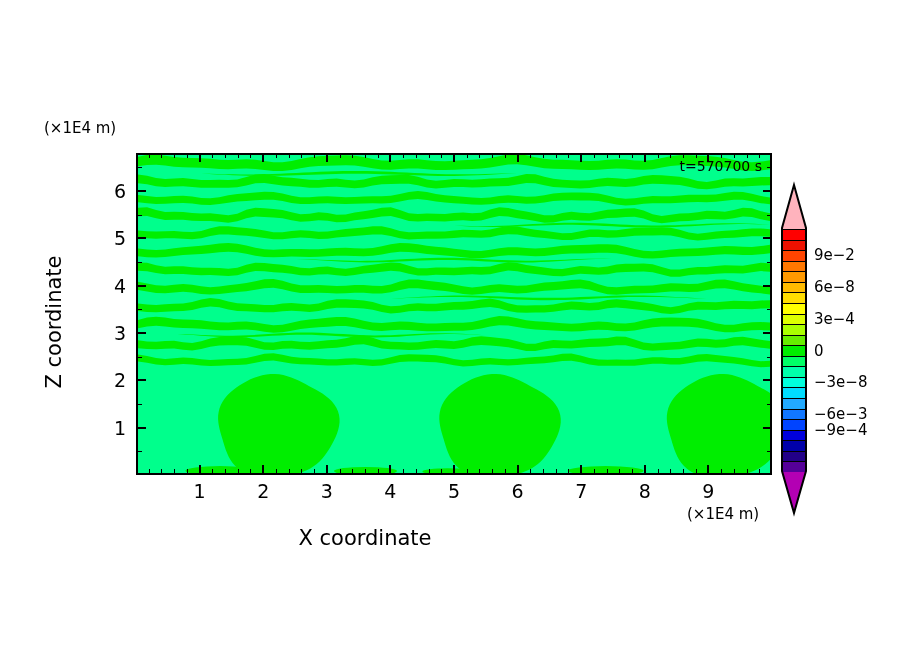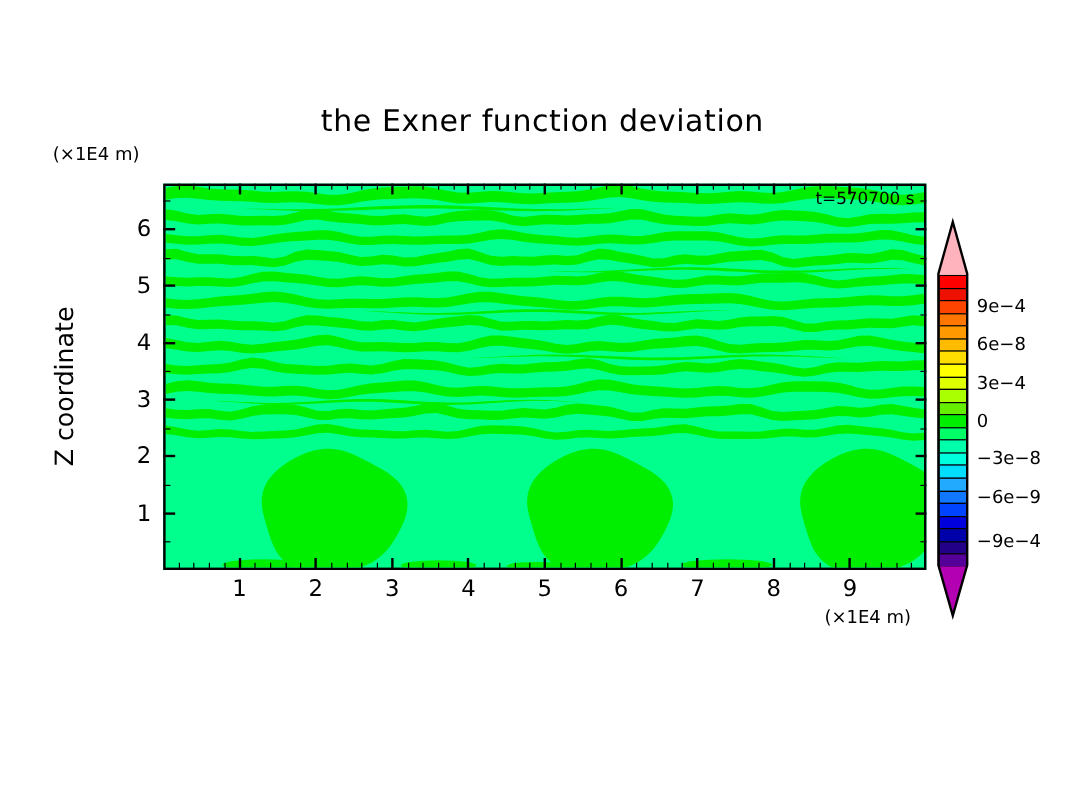--- a/index.html
+++ b/index.html
@@ -40,25 +40,25 @@
   
   #cbar{position:absolute;left:782px;top:229px;width:24px;height:243px;}
   .cb-band{position:absolute;left:0;width:24px;box-sizing:border-box;border:1px solid #000;}
   .cb-lab{position:absolute;left:32px;font-size:15px;white-space:nowrap;transform:translateY(-50%);}
 </style>
 </head>
 <body>
 
 <div id="root">
 
-  <div class="ttl">the Exner function deviation</div>
 
   <div class="unit-top">(×1E4 m)</div>
   <div class="unit-bot">(×1E4 m)</div>
 
+  <div class="xtitle">X coordinate</div>
   <div class="ytitle">Z coordinate</div>
 
   <div id="plot">
     <svg id="field" viewBox="0 0 1000 520" preserveAspectRatio="none">
         <path d="M 0.0,2.7 L 14.3,-0.1 L 28.6,-0.6 L 42.9,1.1 L 57.1,3.3 L 71.4,4.5 L 85.7,4.8 L 100.0,5.2 L 114.3,6.3 L 128.6,7.7 L 142.9,8.2 L 157.1,7.6 L 171.4,7.0 L 185.7,7.7 L 200.0,9.8 L 214.3,11.8 L 228.6,12.0 L 242.9,9.8 L 257.1,6.4 L 271.4,3.5 L 285.7,2.1 L 300.0,1.4 L 314.3,0.9 L 328.6,0.4 L 342.9,1.1 L 357.1,3.3 L 371.4,6.5 L 385.7,8.9 L 400.0,9.2 L 414.3,8.0 L 428.6,6.8 L 442.9,7.0 L 457.1,8.5 L 471.4,9.9 L 485.7,10.2 L 500.0,9.3 L 514.3,8.4 L 528.6,7.8 L 542.9,7.1 L 557.1,5.1 L 571.4,1.9 L 585.7,-0.9 L 600.0,-1.6 L 614.3,0.3 L 628.6,3.6 L 642.9,6.3 L 657.1,7.6 L 671.4,7.9 L 685.7,8.5 L 700.0,9.4 L 714.3,9.9 L 728.6,9.3 L 742.9,7.9 L 757.1,6.9 L 771.4,7.5 L 785.7,8.9 L 800.0,9.6 L 814.3,8.1 L 828.6,5.0 L 842.9,1.9 L 857.1,0.3 L 871.4,0.4 L 885.7,1.1 L 900.0,1.8 L 914.3,2.8 L 928.6,4.8 L 942.9,8.0 L 957.1,10.9 L 971.4,12.0 L 985.7,10.8 L 1000.0,8.5 L 1000.0,23.4 L 985.7,25.2 L 971.4,26.2 L 957.1,25.3 L 942.9,22.9 L 928.6,20.3 L 914.3,18.7 L 900.0,17.9 L 885.7,17.3 L 871.4,16.7 L 857.1,16.7 L 842.9,18.0 L 828.6,20.5 L 814.3,23.1 L 800.0,24.2 L 785.7,23.7 L 771.4,22.5 L 757.1,22.1 L 742.9,22.8 L 728.6,24.0 L 714.3,24.5 L 700.0,24.1 L 685.7,23.3 L 671.4,22.9 L 657.1,22.6 L 642.9,21.6 L 628.6,19.3 L 614.3,16.7 L 600.0,15.1 L 585.7,15.7 L 571.4,18.0 L 557.1,20.6 L 542.9,22.2 L 528.6,22.8 L 514.3,23.3 L 500.0,24.0 L 485.7,24.7 L 471.4,24.5 L 457.1,23.4 L 442.9,22.1 L 428.6,21.9 L 414.3,22.9 L 400.0,24.0 L 385.7,23.7 L 371.4,21.7 L 357.1,19.1 L 342.9,17.3 L 328.6,16.8 L 314.3,17.1 L 300.0,17.6 L 285.7,18.1 L 271.4,19.3 L 257.1,21.6 L 242.9,24.4 L 228.6,26.2 L 214.3,26.1 L 200.0,24.4 L 185.7,22.7 L 171.4,22.2 L 157.1,22.6 L 142.9,23.1 L 128.6,22.7 L 114.3,21.6 L 100.0,20.7 L 85.7,20.4 L 71.4,20.1 L 57.1,19.1 L 42.9,17.3 L 28.6,15.9 L 14.3,16.3 L 0.0,18.6 Z" fill="#00ee00"></path>
         <path d="M 0.0,31.8 L 14.3,33.8 L 28.6,37.6 L 42.9,39.4 L 57.1,38.4 L 71.4,37.7 L 85.7,39.2 L 100.0,40.8 L 114.3,40.9 L 128.6,40.6 L 142.9,40.9 L 157.1,39.9 L 171.4,36.0 L 185.7,31.8 L 200.0,31.1 L 214.3,33.8 L 228.6,36.3 L 242.9,37.4 L 257.1,38.8 L 271.4,40.5 L 285.7,40.8 L 300.0,39.2 L 314.3,38.5 L 328.6,40.4 L 342.9,41.9 L 357.1,40.0 L 371.4,36.3 L 385.7,33.9 L 400.0,33.2 L 414.3,32.6 L 428.6,32.9 L 442.9,35.7 L 457.1,40.1 L 471.4,42.1 L 485.7,40.7 L 500.0,39.1 L 514.3,39.5 L 528.6,40.3 L 542.9,39.6 L 557.1,38.4 L 571.4,38.0 L 585.7,37.2 L 600.0,34.2 L 614.3,31.2 L 628.6,31.6 L 642.9,35.5 L 657.1,39.0 L 671.4,40.4 L 685.7,41.1 L 700.0,41.9 L 714.3,41.4 L 728.6,38.8 L 742.9,37.2 L 757.1,38.1 L 771.4,39.3 L 785.7,37.7 L 800.0,34.3 L 814.3,32.7 L 828.6,33.3 L 842.9,34.2 L 857.1,35.5 L 871.4,38.5 L 885.7,42.6 L 900.0,44.0 L 914.3,41.6 L 928.6,38.6 L 942.9,37.9 L 957.1,38.3 L 971.4,37.4 L 985.7,36.0 L 1000.0,35.8 L 1000.0,49.5 L 985.7,49.7 L 971.4,50.8 L 957.1,51.5 L 942.9,51.3 L 928.6,51.8 L 914.3,54.3 L 900.0,56.2 L 885.7,55.1 L 871.4,51.8 L 857.1,49.2 L 842.9,48.2 L 828.6,47.4 L 814.3,46.9 L 800.0,48.3 L 785.7,51.0 L 771.4,52.4 L 757.1,51.4 L 742.9,50.6 L 728.6,52.0 L 714.3,54.1 L 700.0,54.6 L 685.7,53.8 L 671.4,53.3 L 657.1,52.2 L 642.9,49.3 L 628.6,46.1 L 614.3,45.7 L 600.0,48.2 L 585.7,50.7 L 571.4,51.3 L 557.1,51.6 L 542.9,52.7 L 528.6,53.2 L 514.3,52.5 L 500.0,52.2 L 485.7,53.5 L 471.4,54.7 L 457.1,53.0 L 442.9,49.5 L 428.6,47.1 L 414.3,46.9 L 400.0,47.3 L 385.7,47.9 L 371.4,49.9 L 357.1,53.0 L 342.9,54.5 L 328.6,53.3 L 314.3,51.8 L 300.0,52.3 L 285.7,53.6 L 271.4,53.4 L 257.1,51.9 L 242.9,50.9 L 228.6,49.9 L 214.3,47.9 L 200.0,45.7 L 185.7,46.3 L 171.4,49.7 L 157.1,52.9 L 142.9,53.7 L 128.6,53.5 L 114.3,53.7 L 100.0,53.7 L 85.7,52.3 L 71.4,51.1 L 57.1,51.6 L 42.9,52.5 L 28.6,51.0 L 14.3,47.9 L 0.0,46.2 Z" fill="#00ee00"></path>
         <path d="M 0.0,65.3 L 14.3,67.1 L 28.6,68.6 L 42.9,68.4 L 57.1,67.1 L 71.4,66.6 L 85.7,68.0 L 100.0,70.2 L 114.3,70.7 L 128.6,68.9 L 142.9,66.0 L 157.1,63.9 L 171.4,62.7 L 185.7,61.5 L 200.0,60.2 L 214.3,60.3 L 228.6,62.8 L 242.9,66.6 L 257.1,69.0 L 271.4,69.0 L 285.7,67.8 L 300.0,67.3 L 314.3,68.1 L 328.6,68.9 L 342.9,68.6 L 357.1,67.7 L 371.4,67.5 L 385.7,67.6 L 400.0,66.6 L 414.3,63.7 L 428.6,60.3 L 442.9,59.0 L 457.1,60.6 L 471.4,63.6 L 485.7,65.9 L 500.0,67.1 L 514.3,68.3 L 528.6,69.7 L 542.9,70.4 L 557.1,69.3 L 571.4,67.1 L 585.7,66.0 L 600.0,66.9 L 614.3,68.3 L 628.6,68.0 L 642.9,65.7 L 657.1,63.0 L 671.4,61.6 L 685.7,61.5 L 700.0,61.5 L 714.3,61.6 L 728.6,63.0 L 742.9,66.3 L 757.1,70.0 L 771.4,71.7 L 785.7,70.7 L 800.0,68.5 L 814.3,67.2 L 828.6,67.3 L 842.9,67.3 L 857.1,66.4 L 871.4,65.2 L 885.7,64.9 L 900.0,65.1 L 914.3,64.4 L 928.6,62.2 L 942.9,60.1 L 957.1,60.4 L 971.4,63.4 L 985.7,67.0 L 1000.0,69.3 L 1000.0,80.5 L 985.7,78.7 L 971.4,75.7 L 957.1,73.3 L 942.9,73.0 L 928.6,74.7 L 914.3,76.5 L 900.0,77.1 L 885.7,76.9 L 871.4,77.2 L 857.1,78.2 L 842.9,79.0 L 828.6,78.9 L 814.3,78.9 L 800.0,79.9 L 785.7,81.7 L 771.4,82.5 L 757.1,81.1 L 742.9,78.1 L 728.6,75.4 L 714.3,74.3 L 700.0,74.2 L 685.7,74.1 L 671.4,74.3 L 657.1,75.4 L 642.9,77.6 L 628.6,79.5 L 614.3,79.7 L 600.0,78.6 L 585.7,77.9 L 571.4,78.8 L 557.1,80.5 L 542.9,81.5 L 528.6,80.9 L 514.3,79.7 L 500.0,78.8 L 485.7,77.8 L 471.4,75.9 L 457.1,73.4 L 442.9,72.1 L 428.6,73.2 L 414.3,76.0 L 400.0,78.4 L 385.7,79.2 L 371.4,79.0 L 357.1,79.2 L 342.9,79.9 L 328.6,80.2 L 314.3,79.6 L 300.0,78.9 L 285.7,79.3 L 271.4,80.3 L 257.1,80.3 L 242.9,78.3 L 228.6,75.2 L 214.3,73.2 L 200.0,73.1 L 185.7,74.1 L 171.4,75.1 L 157.1,76.1 L 142.9,77.9 L 128.6,80.2 L 114.3,81.7 L 100.0,81.3 L 85.7,79.5 L 71.4,78.3 L 57.1,78.7 L 42.9,79.8 L 28.6,80.0 L 14.3,78.8 L 0.0,77.2 Z" fill="#00ee00"></path>
         <path d="M 0.0,86.1 L 14.3,85.6 L 28.6,89.9 L 42.9,93.1 L 57.1,92.9 L 71.4,93.1 L 85.7,94.9 L 100.0,95.6 L 114.3,95.3 L 128.6,96.9 L 142.9,98.7 L 157.1,95.9 L 171.4,89.7 L 185.7,86.4 L 200.0,87.1 L 214.3,88.5 L 228.6,90.0 L 242.9,93.6 L 257.1,96.8 L 271.4,95.9 L 285.7,93.6 L 300.0,94.8 L 314.3,97.6 L 328.6,97.2 L 342.9,94.1 L 357.1,91.8 L 371.4,89.5 L 385.7,86.1 L 400.0,85.3 L 414.3,89.8 L 428.6,95.2 L 442.9,96.5 L 457.1,95.5 L 471.4,95.9 L 485.7,96.3 L 500.0,94.8 L 514.3,94.1 L 528.6,95.3 L 542.9,94.3 L 557.1,89.2 L 571.4,85.3 L 585.7,86.5 L 600.0,90.0 L 614.3,92.4 L 628.6,95.3 L 642.9,98.7 L 657.1,98.5 L 671.4,94.8 L 685.7,92.9 L 700.0,94.6 L 714.3,95.1 L 728.6,92.3 L 742.9,89.6 L 757.1,88.7 L 771.4,87.5 L 785.7,86.9 L 800.0,90.6 L 814.3,97.0 L 828.6,99.6 L 842.9,97.6 L 857.1,95.7 L 871.4,95.2 L 885.7,93.5 L 900.0,91.3 L 914.3,91.7 L 928.6,92.6 L 942.9,89.9 L 957.1,86.3 L 971.4,87.1 L 985.7,91.8 L 1000.0,95.3 L 1000.0,107.9 L 985.7,105.0 L 971.4,101.2 L 957.1,100.5 L 942.9,103.5 L 928.6,105.6 L 914.3,104.9 L 900.0,104.6 L 885.7,106.4 L 871.4,107.8 L 857.1,108.2 L 842.9,109.8 L 828.6,111.4 L 814.3,109.2 L 800.0,104.0 L 785.7,101.0 L 771.4,101.5 L 757.1,102.5 L 742.9,103.2 L 728.6,105.4 L 714.3,107.7 L 700.0,107.3 L 685.7,105.9 L 671.4,107.5 L 657.1,110.5 L 642.9,110.6 L 628.6,107.9 L 614.3,105.5 L 600.0,103.5 L 585.7,100.7 L 571.4,99.7 L 557.1,102.9 L 542.9,107.0 L 528.6,107.9 L 514.3,106.9 L 500.0,107.5 L 485.7,108.7 L 471.4,108.4 L 457.1,108.0 L 442.9,108.9 L 428.6,107.8 L 414.3,103.3 L 400.0,99.6 L 385.7,100.4 L 371.4,103.1 L 357.1,105.0 L 342.9,106.9 L 328.6,109.5 L 314.3,109.8 L 300.0,107.4 L 285.7,106.5 L 271.4,108.4 L 257.1,109.1 L 242.9,106.5 L 228.6,103.5 L 214.3,102.3 L 200.0,101.2 L 185.7,100.5 L 171.4,103.3 L 157.1,108.4 L 142.9,110.7 L 128.6,109.2 L 114.3,107.8 L 100.0,108.1 L 85.7,107.5 L 71.4,106.0 L 57.1,105.9 L 42.9,106.1 L 28.6,103.4 L 14.3,99.9 L 0.0,100.3 Z" fill="#00ee00"></path>
         <path d="M 0.0,123.4 L 14.3,124.5 L 28.6,125.1 L 42.9,124.5 L 57.1,124.2 L 71.4,125.3 L 85.7,126.1 L 100.0,124.1 L 114.3,119.8 L 128.6,116.7 L 142.9,116.6 L 157.1,118.2 L 171.4,119.5 L 185.7,121.0 L 200.0,123.6 L 214.3,126.2 L 228.6,126.4 L 242.9,124.4 L 257.1,122.9 L 271.4,123.9 L 285.7,125.6 L 300.0,125.2 L 314.3,123.0 L 328.6,121.0 L 342.9,119.9 L 357.1,118.4 L 371.4,116.5 L 385.7,116.5 L 400.0,119.8 L 414.3,124.2 L 428.6,126.5 L 442.9,125.9 L 457.1,125.0 L 471.4,125.0 L 485.7,124.9 L 500.0,123.6 L 514.3,122.4 L 528.6,122.7 L 542.9,123.4 L 557.1,122.0 L 571.4,118.5 L 585.7,116.1 L 600.0,116.9 L 614.3,119.7 L 628.6,122.1 L 642.9,123.8 L 657.1,125.9 L 671.4,127.8 L 685.7,127.4 L 700.0,124.6 L 714.3,121.9 L 728.6,121.8 L 742.9,123.1 L 757.1,123.0 L 771.4,121.0 L 785.7,119.2 L 800.0,118.9 L 814.3,118.8 L 828.6,118.2 L 842.9,118.9 L 857.1,122.2 L 871.4,126.7 L 885.7,128.7 L 900.0,127.3 L 914.3,125.0 L 928.6,123.8 L 942.9,123.1 L 957.1,121.6 L 971.4,120.0 L 985.7,120.2 L 1000.0,121.4 L 1000.0,133.8 L 985.7,132.8 L 971.4,132.7 L 957.1,133.9 L 942.9,135.2 L 928.6,135.8 L 914.3,136.8 L 900.0,138.7 L 885.7,139.8 L 871.4,138.1 L 857.1,134.5 L 842.9,131.7 L 828.6,131.2 L 814.3,131.7 L 800.0,131.7 L 785.7,132.0 L 771.4,133.5 L 757.1,135.1 L 742.9,135.2 L 728.6,134.2 L 714.3,134.2 L 700.0,136.4 L 685.7,138.8 L 671.4,139.1 L 657.1,137.5 L 642.9,135.8 L 628.6,134.4 L 614.3,132.5 L 600.0,130.1 L 585.7,129.5 L 571.4,131.4 L 557.1,134.3 L 542.9,135.4 L 528.6,134.9 L 514.3,134.6 L 500.0,135.6 L 485.7,136.7 L 471.4,136.8 L 457.1,136.8 L 442.9,137.5 L 428.6,138.0 L 414.3,136.1 L 400.0,132.5 L 385.7,129.8 L 371.4,129.8 L 357.1,131.4 L 342.9,132.6 L 328.6,133.5 L 314.3,135.1 L 300.0,137.0 L 285.7,137.2 L 271.4,135.9 L 257.1,135.1 L 242.9,136.2 L 228.6,137.9 L 214.3,137.7 L 200.0,135.6 L 185.7,133.5 L 171.4,132.2 L 157.1,131.2 L 142.9,129.9 L 128.6,130.0 L 114.3,132.5 L 100.0,136.0 L 85.7,137.7 L 71.4,137.0 L 57.1,136.1 L 42.9,136.3 L 28.6,136.8 L 14.3,136.3 L 0.0,135.5 Z" fill="#00ee00"></path>
         <path d="M 0.0,153.0 L 14.3,154.7 L 28.6,155.4 L 42.9,154.4 L 57.1,152.5 L 71.4,150.7 L 85.7,149.5 L 100.0,148.4 L 114.3,146.8 L 128.6,144.9 L 142.9,143.9 L 157.1,145.0 L 171.4,148.0 L 185.7,151.7 L 200.0,154.3 L 214.3,154.9 L 228.6,154.2 L 242.9,153.6 L 257.1,153.7 L 271.4,154.1 L 285.7,154.0 L 300.0,153.0 L 314.3,152.0 L 328.6,151.7 L 342.9,152.4 L 357.1,152.9 L 371.4,152.0 L 385.7,149.3 L 400.0,146.1 L 414.3,144.1 L 428.6,144.2 L 442.9,146.1 L 457.1,148.3 L 471.4,150.1 L 485.7,151.4 L 500.0,153.1 L 514.3,155.1 L 528.6,156.7 L 542.9,156.8 L 557.1,155.0 L 571.4,152.5 L 585.7,150.9 L 600.0,151.0 L 614.3,152.1 L 628.6,152.9 L 642.9,152.2 L 657.1,150.4 L 671.4,148.5 L 685.7,147.5 L 700.0,147.2 L 714.3,146.8 L 728.6,146.1 L 742.9,145.8 L 757.1,146.9 L 771.4,149.9 L 785.7,153.8 L 800.0,156.7 L 814.3,157.5 L 828.6,156.3 L 842.9,154.6 L 857.1,153.4 L 871.4,153.0 L 885.7,152.5 L 900.0,151.3 L 914.3,149.9 L 928.6,149.0 L 942.9,149.3 L 957.1,150.2 L 971.4,150.4 L 985.7,149.0 L 1000.0,146.7 L 1000.0,160.5 L 985.7,162.4 L 971.4,163.5 L 957.1,163.4 L 942.9,162.7 L 928.6,162.4 L 914.3,163.1 L 900.0,164.3 L 885.7,165.2 L 871.4,165.6 L 857.1,166.0 L 842.9,166.9 L 828.6,168.4 L 814.3,169.3 L 800.0,168.7 L 785.7,166.3 L 771.4,163.1 L 757.1,160.7 L 742.9,159.7 L 728.6,160.0 L 714.3,160.6 L 700.0,160.9 L 685.7,161.1 L 671.4,162.0 L 657.1,163.5 L 642.9,165.0 L 628.6,165.5 L 614.3,164.9 L 600.0,164.0 L 585.7,163.9 L 571.4,165.3 L 557.1,167.3 L 542.9,168.7 L 528.6,168.7 L 514.3,167.4 L 500.0,165.7 L 485.7,164.4 L 471.4,163.2 L 457.1,161.8 L 442.9,160.0 L 428.6,158.5 L 414.3,158.4 L 400.0,160.0 L 385.7,162.6 L 371.4,164.8 L 357.1,165.6 L 342.9,165.1 L 328.6,164.6 L 314.3,164.8 L 300.0,165.7 L 285.7,166.5 L 271.4,166.6 L 257.1,166.2 L 242.9,166.1 L 228.6,166.6 L 214.3,167.2 L 200.0,166.7 L 185.7,164.6 L 171.4,161.6 L 157.1,159.1 L 142.9,158.2 L 128.6,159.0 L 114.3,160.5 L 100.0,161.8 L 85.7,162.7 L 71.4,163.7 L 57.1,165.2 L 42.9,166.8 L 28.6,167.6 L 14.3,167.1 L 0.0,165.7 Z" fill="#00ee00"></path>
@@ -249,22 +249,22 @@
       <div class="cb-band" style="top: 200.739px; height: 11.5652px; background: rgb(0, 0, 221);"></div>
       <div class="cb-band" style="top: 211.304px; height: 11.5652px; background: rgb(0, 0, 170);"></div>
       <div class="cb-band" style="top: 221.87px; height: 11.5652px; background: rgb(34, 0, 136);"></div>
       <div class="cb-band" style="top: 232.435px; height: 11.5652px; background: rgb(85, 0, 153);"></div>
       <div style="position: absolute; left: 0px; top: -42px; width: 0px; height: 0px; border-left: 12px solid transparent; border-right: 12px solid transparent; border-bottom: 42px solid rgb(255, 179, 189);"></div>
       <div style="position: absolute; left: -1px; top: -44px; width: 26px; height: 45px; clip-path: polygon(50% 0px, 100% 100%, 0px 100%); background: transparent; border: 0px; pointer-events: none;"></div>
       <div style="position: absolute; left: 0px; top: 243px; width: 0px; height: 0px; border-left: 12px solid transparent; border-right: 12px solid transparent; border-top: 42px solid rgb(179, 0, 179);"></div>
       <svg width="26" height="330" style="position: absolute; left: -1px; top: -44px; overflow: visible;">
         <path d="M13,0 L25,43 L25,286 L13,328 L1,286 L1,43 Z" fill="none" stroke="#000" stroke-width="2"></path>
       </svg>
-      <div class="cb-lab" style="top: 26.413px;">9e−4</div>
+      <div class="cb-lab" style="top: 26.413px;">9e−2</div>
       <div class="cb-lab" style="top: 58.1087px;">6e−8</div>
       <div class="cb-lab" style="top: 89.8043px;">3e−4</div>
       <div class="cb-lab" style="top: 121.5px;">0</div>
       <div class="cb-lab" style="top: 153.196px;">−3e−8</div>
-      <div class="cb-lab" style="top: 184.891px;">−6e−9</div>
-      <div class="cb-lab" style="top: 222px;">−9e−4</div>
+      <div class="cb-lab" style="top: 184.891px;">−6e−3</div>
+      <div class="cb-lab" style="top: 201px;">−9e−4</div>
     </div>
 
 </div>
 
 </body></html>

